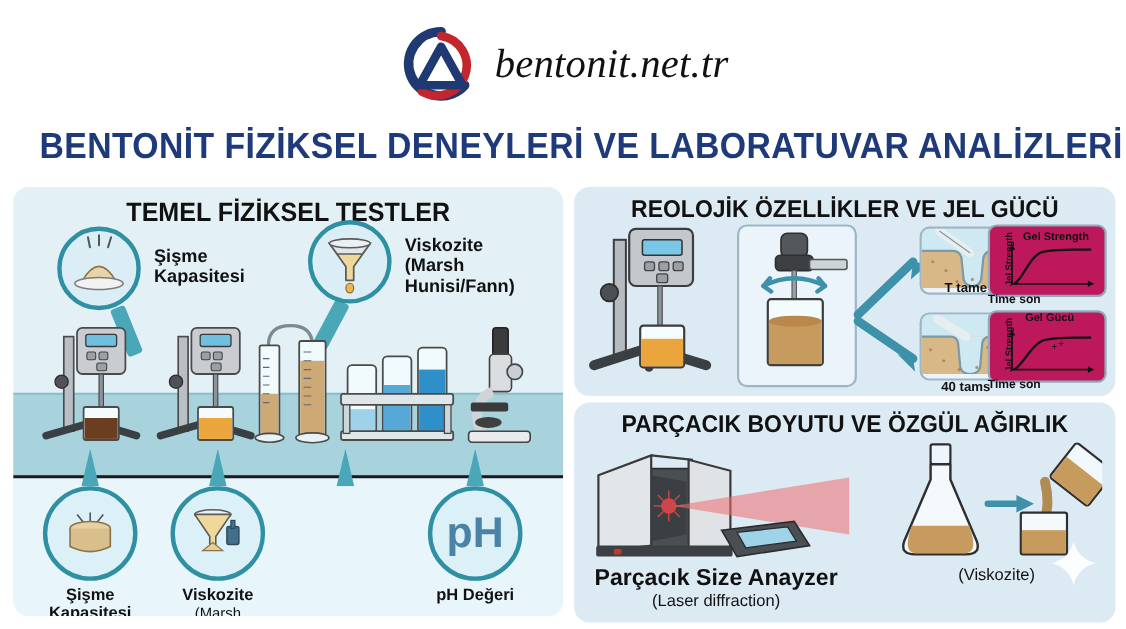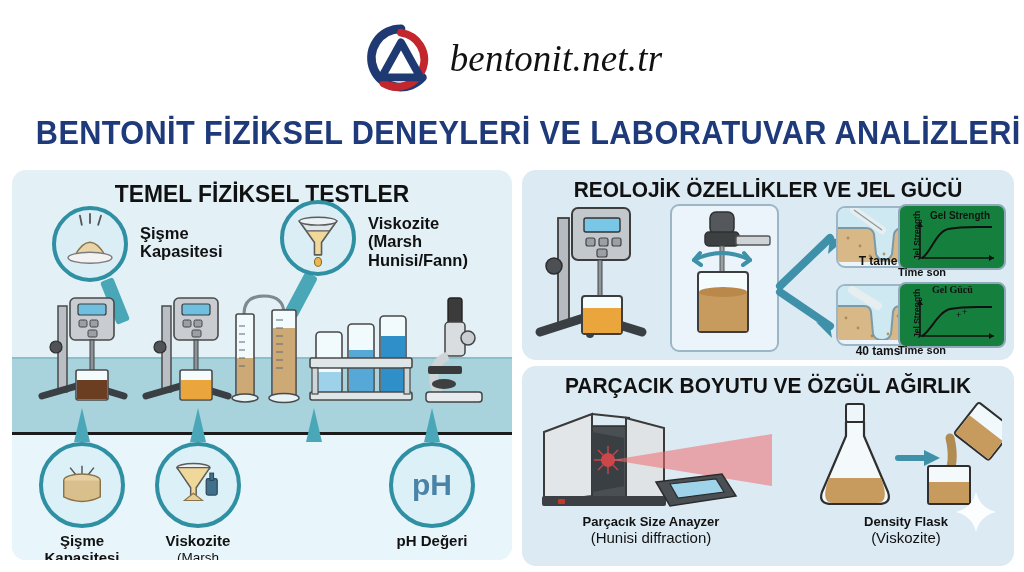--- a/index.html
+++ b/index.html
@@ -51,29 +51,29 @@
   
   .b-item{position:absolute;width:120px;text-align:center;}
   .b-circle{width:86px;height:86px;border-radius:50%;background:#dcf0f7;
             border:4px solid #2f8fa3;box-sizing:border-box;margin:0 auto;
             display:flex;align-items:center;justify-content:center;overflow:hidden;}
   .b-label{margin-top:5px;font-size:15px;font-weight:700;color:#111;line-height:1.12;}
   .b-label .thin{font-weight:400;font-size:13.5px;}
 
   
   .subbox{position:absolute;border:2px solid #9db6c6;border-radius:9px;background:#eaf4fa;}
-  .minichart{position:absolute;border:2px solid #8fa9ba;border-radius:8px;background:#15803d;}
+  .minichart{position:absolute;border:2px solid #8fa9ba;border-radius:8px;background:#be185d;}
   .mc-title{position:absolute;font-size:10px;font-weight:700;color:#111;}
   .mc-xlab{position:absolute;font-size:11px;font-weight:700;color:#111;}
   .mc-ylab{position:absolute;font-size:8.5px;font-weight:700;color:#111;
            transform:rotate(-90deg);transform-origin:left top;white-space:nowrap;}
   .cut-label{position:absolute;font-size:12px;font-weight:700;color:#111;text-align:center;}
 
   .pinfo{position:absolute;text-align:center;}
-  .pinfo .big{font-size:13px;font-weight:700;color:#111;}
+  .pinfo .big{font-size:21px;font-weight:700;color:#111;}
   .pinfo .small{font-size:15px;font-weight:400;color:#111;}
 
   svg{display:block;}
 </style>
 </head>
 <body>
 
 <div class="page">
 
   <div class="brand">
@@ -229,21 +229,21 @@
       </div>
       <div class="b-label">
         <div>Viskozite</div>
         <div class="thin">(Marsh Hunisi/Fann)</div>
       </div>
     </div>
 
 
     <div class="b-item" style="left:360px;top:272px;">
       <div class="b-circle">
-        <span style="font-size:30px;font-weight:700;color:#4b83a6;font-family:'Liberation Sans',sans-serif;">pH</span>
+        <span style="font-size:39px;font-weight:700;color:#4b83a6;font-family:'Liberation Sans',sans-serif;">pH</span>
       </div>
       <div class="b-label">
         <div>pH Değeri</div>
       </div>
     </div>
   </div>
 
   <div class="panel" id="panel-rheo">
     <div class="panel-title">REOLOJİK ÖZELLİKLER VE JEL GÜCÜ</div>
 
@@ -335,21 +335,21 @@
       <svg style="position:absolute;left:16px;top:14px;" width="82" height="44">
         <path d="M4 2 L4 38 L78 38" fill="none" stroke="#111" stroke-width="1.6"></path>
         <path d="M4 2 l-3 5 h6 Z" fill="#111"></path>
         <path d="M78 38 l-5 -3 v6 Z" fill="#111"></path>
         <path d="M6 38 C14 34 20 12 32 9 C46 6 62 7 76 7" fill="none" stroke="#111" stroke-width="2"></path>
       </svg>
     </div>
     <div class="mc-xlab" style="left:376px;top:96px;width:104px;">Time son</div>
 
     <div class="minichart" id="mc2" style="left:376px;top:112px;width:104px;height:62px;">
-      <div class="mc-title" style="left:32px;top:0;font-family:Liberation Serif, serif;">Gel Gücü</div>
+      <div class="mc-title" style="left:32px;top:0;">Gel Gücü</div>
       <div class="mc-ylab" style="left:12px;top:54px;">Jel Strength</div>
       <svg style="position:absolute;left:16px;top:14px;" width="82" height="44">
         <path d="M4 2 L4 38 L78 38" fill="none" stroke="#111" stroke-width="1.6"></path>
         <path d="M4 2 l-3 5 h6 Z" fill="#111"></path>
         <path d="M78 38 l-5 -3 v6 Z" fill="#111"></path>
         <path d="M6 38 C14 34 22 14 34 11 C48 8 62 9 76 9" fill="none" stroke="#111" stroke-width="2"></path>
         <text x="40" y="20" font-size="9" fill="#111" font-family="Liberation Sans, sans-serif">+</text>
         <text x="46" y="17" font-size="9" fill="#111" font-family="Liberation Sans, sans-serif">+</text>
       </svg>
     </div>
@@ -370,39 +370,38 @@
         <path d="M72 42 v8 M72 62 v8 M58 56 h8 M78 56 h8 M62 46 l5 5 M82 46 l-5 5 M62 66 l5 -5 M82 66 l-5 -5"></path>
       </g>
       <path d="M76 56 L236 30 L236 82 Z" fill="#ef6b6e" opacity=".55"></path>
       <rect x="6" y="92" width="124" height="10" rx="2" fill="#3c4044"></rect>
       <rect x="22" y="95" width="7" height="5" rx="1" fill="#c0392b"></rect>
       <path d="M120 78 L186 70 L200 92 L134 102 Z" fill="#4a4f54" stroke="#2c2c2c" stroke-width="1.5"></path>
       <path d="M134 80 L180 75 L188 88 L142 94 Z" fill="#9fd3ea" stroke="#2c2c2c" stroke-width="1.2"></path>
     </svg>
     <div class="pinfo" style="left:14px;top:148px;width:230px;">
       <div class="big">Parçacık Size Anayzer</div>
-      <div class="small">(Hunisi diffraction)</div>
+      <div class="small">(Laser diffraction)</div>
     </div>
 
     <svg style="position:absolute;left:288px;top:36px;" width="192" height="112" viewBox="0 0 192 112">
       <rect x="36" y="2" width="18" height="18" rx="2" fill="#eef6f9" stroke="#2f2f2f" stroke-width="2"></rect>
       <path d="M36 20 L36 34 L12 90 Q8 102 22 102 L68 102 Q82 102 78 90 L54 34 L54 20 Z" fill="#f4fafc" stroke="#2f2f2f" stroke-width="2.2" stroke-linejoin="round"></path>
       <path d="M19 76 L71 76 Q80 100 68 101 L22 101 Q10 100 19 76 Z" fill="#c79a5d"></path>
       <path d="M88 56 h30" stroke="#3e91a8" stroke-width="6" stroke-linecap="round"></path>
       <path d="M114 48 l16 8 l-16 8 Z" fill="#3e91a8"></path>
       <g transform="rotate(38 168 30)">
         <rect x="150" y="6" width="44" height="40" rx="3" fill="#f2f9fc" stroke="#2f2f2f" stroke-width="2"></rect>
         <rect x="151" y="22" width="42" height="23" fill="#c79a5d"></rect>
       </g>
       <path d="M140 36 q6 26 -4 40" fill="none" stroke="#b08b52" stroke-width="9" stroke-linecap="round"></path>
       <rect x="118" y="64" width="42" height="38" rx="2" fill="#f4fafc" stroke="#2f2f2f" stroke-width="2"></rect>
       <rect x="119" y="80" width="40" height="21" fill="#c79a5d"></rect>
     </svg>
     <div class="pinfo" style="left:288px;top:148px;width:192px;">
-      <div class="big">Density Flask</div>
       <div class="small">(Viskozite)</div>
     </div>
 
     <svg style="position:absolute;left:432px;top:124px;" width="44" height="44">
       <path d="M22 2 Q26 18 42 22 Q26 26 22 42 Q18 26 2 22 Q18 18 22 2 Z" fill="#ffffff" opacity=".9"></path>
     </svg>
   </div>
 
 </div>
 

